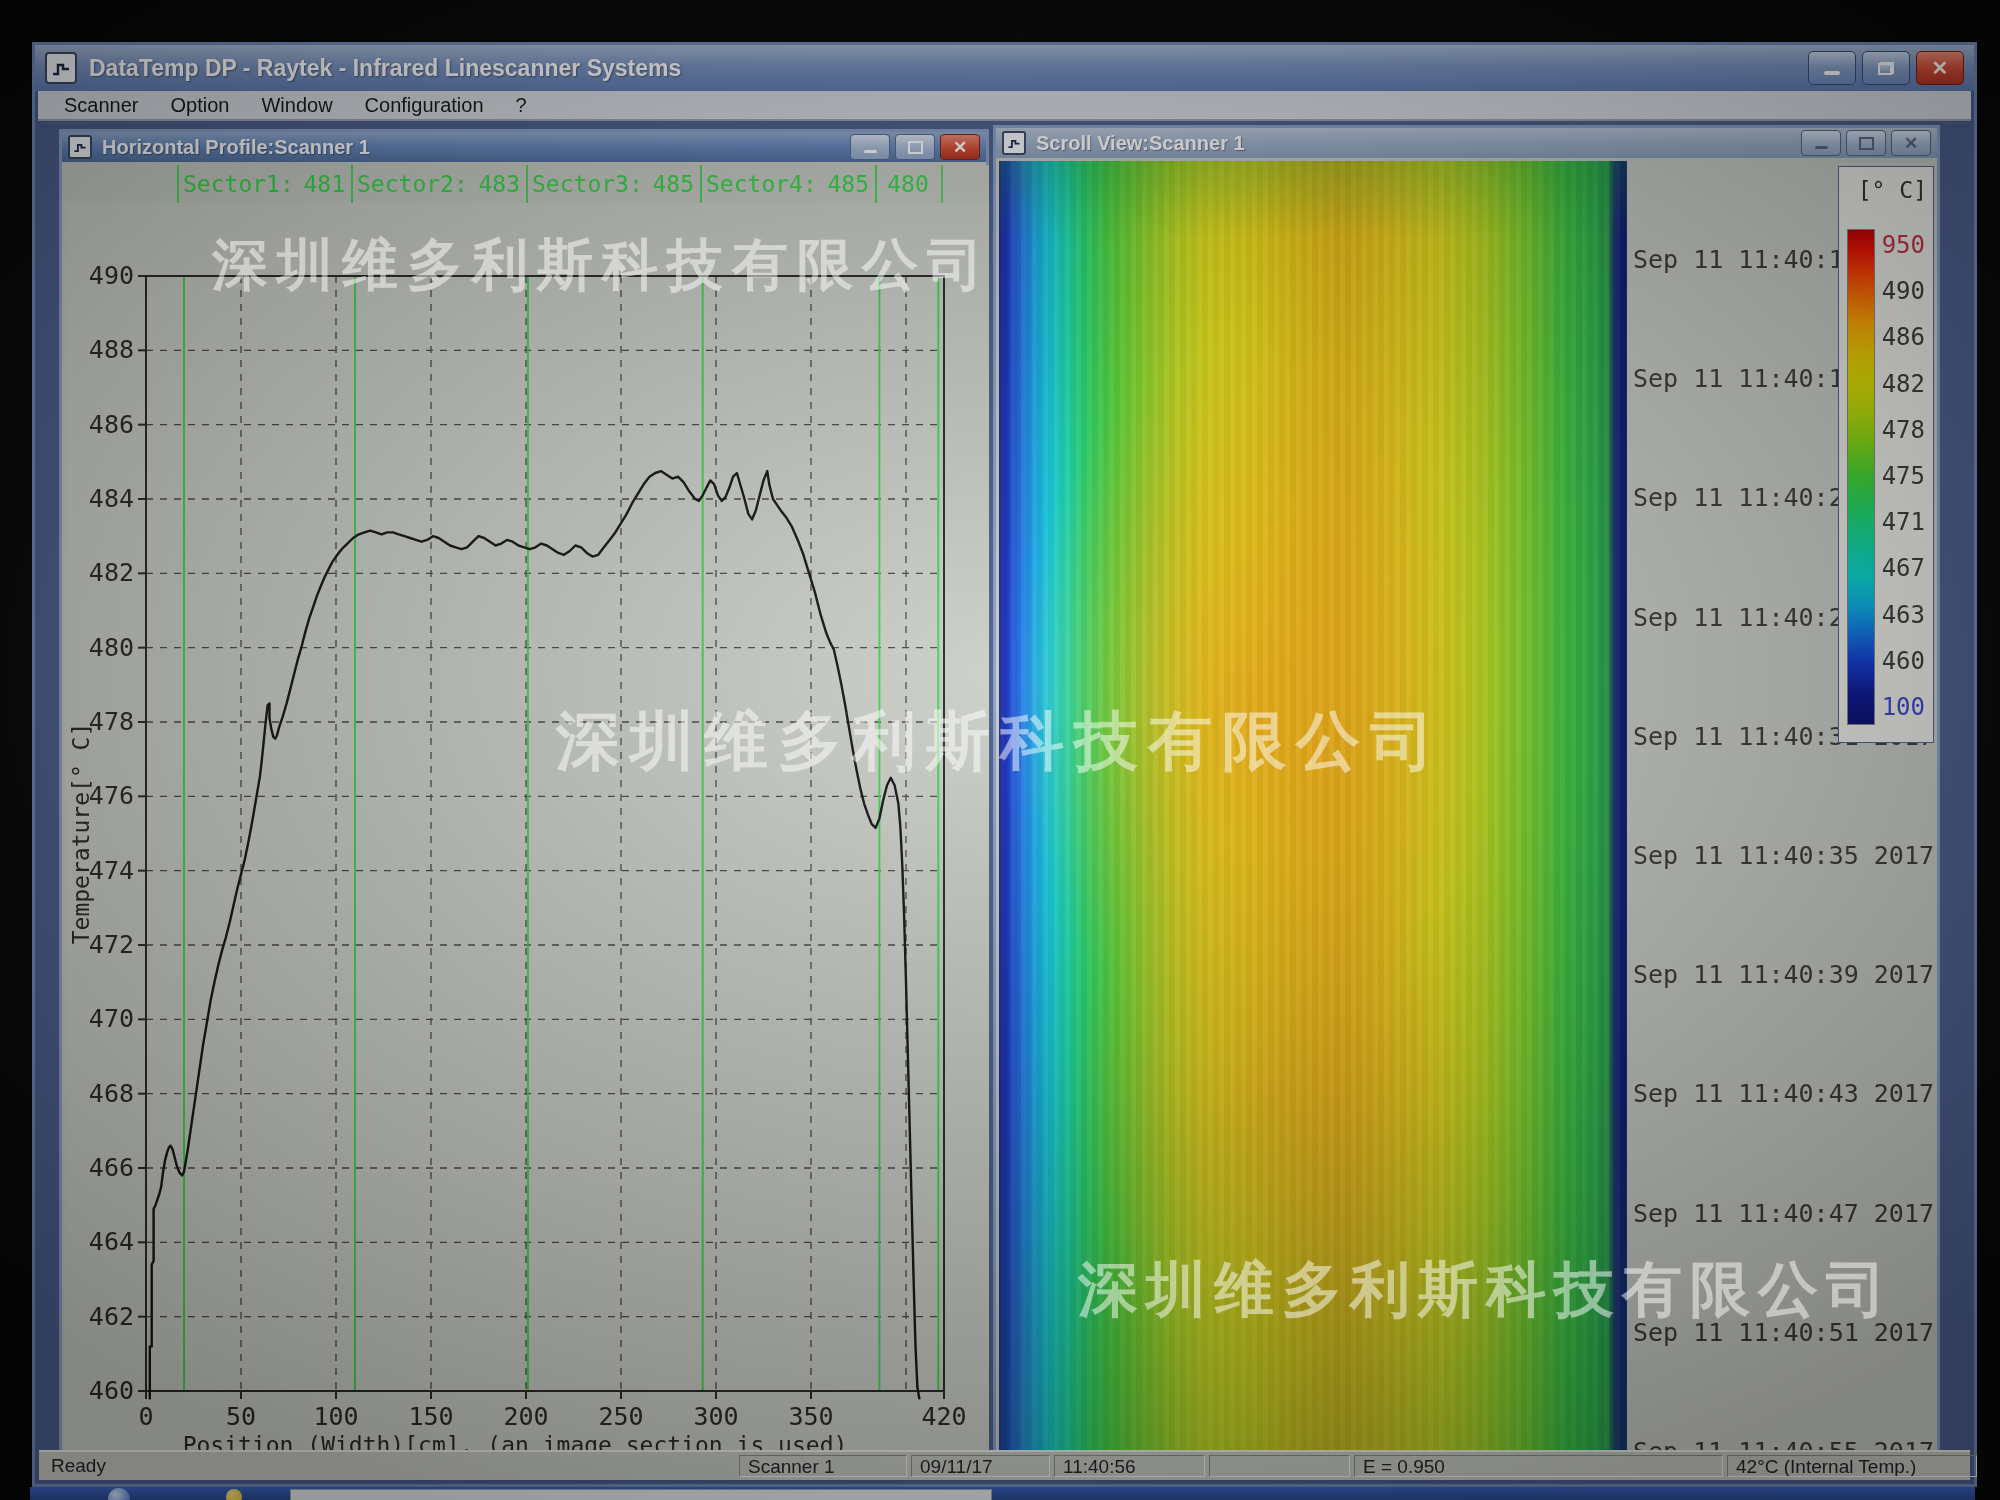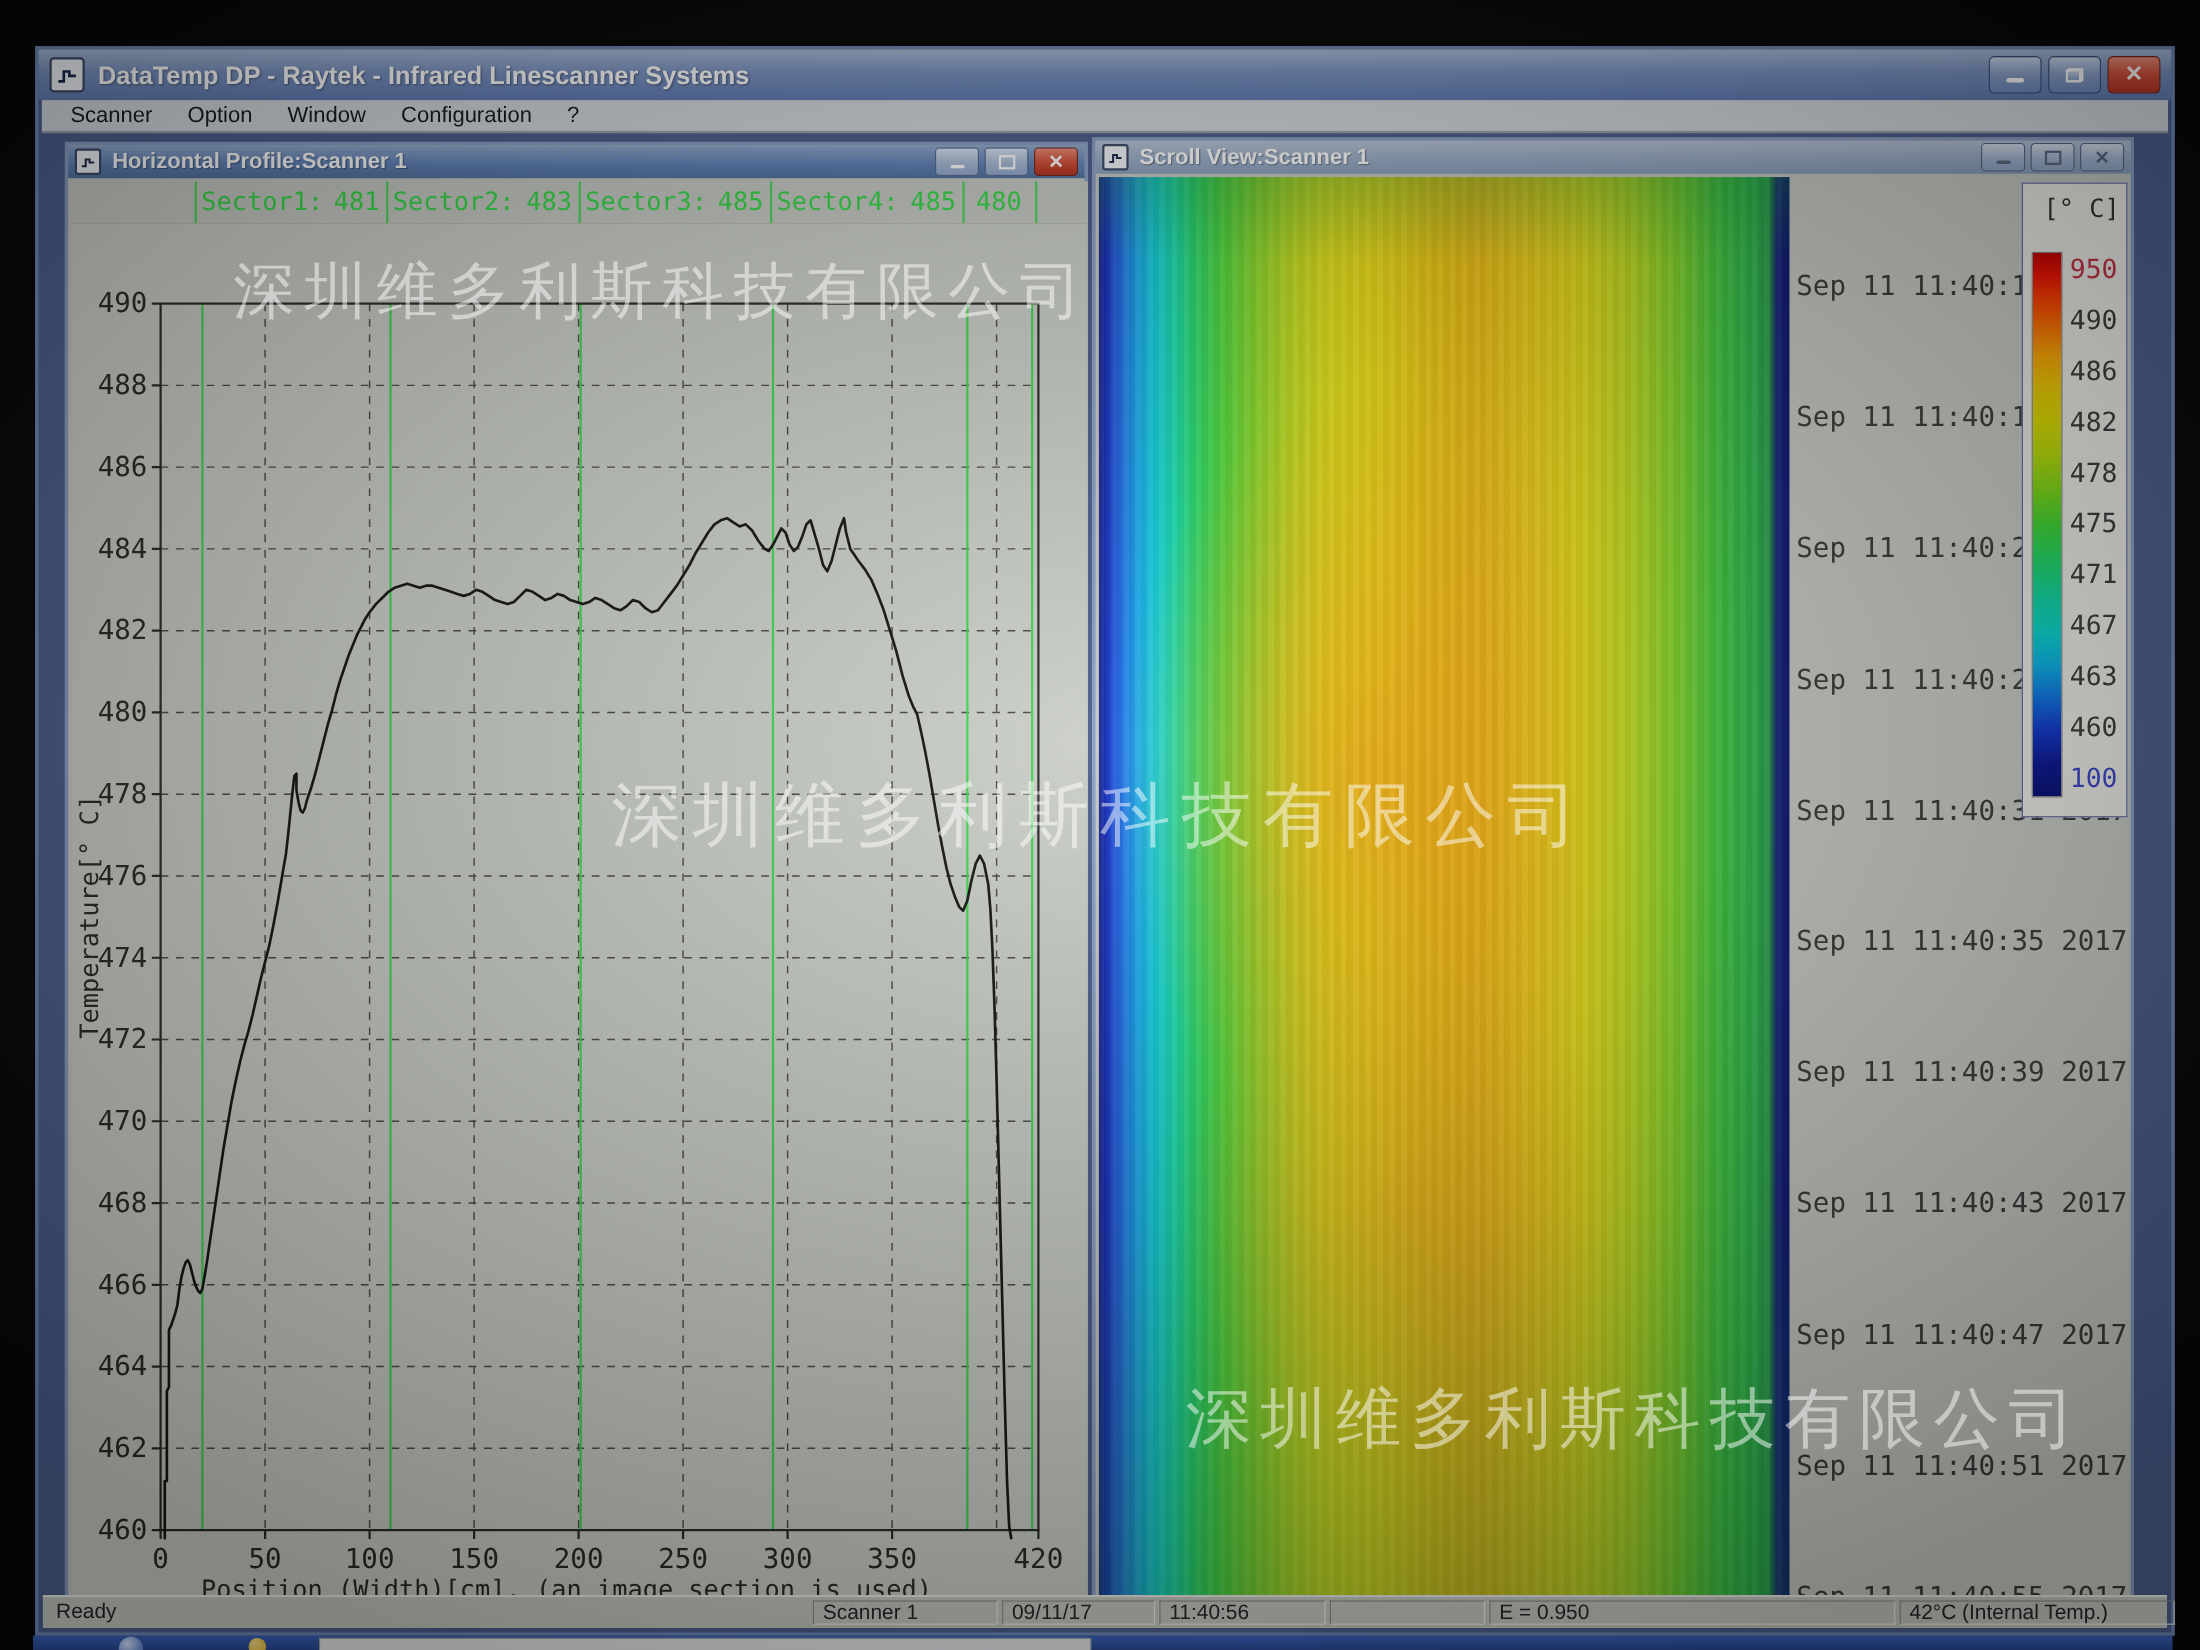--- a/index.html
+++ b/index.html
@@ -81,21 +81,21 @@
   .colorbar-panel{position:absolute;left:842px;top:38px;width:96px;height:577px;
        background:#edeee9;border:1px solid #5560a0;box-sizing:border-box;}
   .cb-unit{position:absolute;right:6px;top:10px;font-family:"DejaVu Sans Mono",monospace;font-size:23px;color:#333;}
   .cb-bar{position:absolute;left:8px;top:62px;width:26px;height:494px;border:1px solid #888;
        background:linear-gradient(180deg,#c40000 0%,#ee1100 4%,#ff4400 9%,#ff7700 14%,#ffaa00 19%,
          #eecc00 25%,#dddd00 31%,#b8dd06 37%,#84da14 43%,#3fd733 50%,#1cd86a 57%,#0fd8a8 64%,
          #06d6d0 70%,#09b2e8 76%,#0d72e4 82%,#1136cc 88%,#0a1694 94%,#060e72 100%);}
   .cb-tick{position:absolute;right:8px;font-family:"DejaVu Sans Mono",monospace;font-size:24px;}
   
   .wm{position:absolute;color:rgba(255,255,255,0.5);font-family:"DejaVu Sans",sans-serif;
-      white-space:nowrap;z-index:40;pointer-events:none;}
+      white-space:nowrap;z-index:40;pointer-events:none;font-weight:bold;}
   .wm1{left:212px;top:228px;font-size:56px;letter-spacing:9px;}
   .wm2{left:556px;top:698px;font-size:64px;letter-spacing:10px;}
   .wm3{left:1078px;top:1250px;font-size:60px;letter-spacing:8px;}
   
   .taskbar{position:absolute;left:30px;top:1487px;width:1945px;height:13px;
        background:linear-gradient(180deg,#3a64c0,#2a4a96);overflow:hidden;}
   .tb-orb{position:absolute;left:78px;top:1px;width:22px;height:22px;border-radius:50%;
        background:radial-gradient(circle at 35% 30%,#dce8ff,#6f96e0 60%,#3a5ebc);}
   .tb-dot{position:absolute;left:196px;top:2px;width:16px;height:16px;border-radius:50%;
        background:radial-gradient(circle at 35% 30%,#ffe98a,#e8b820);}

